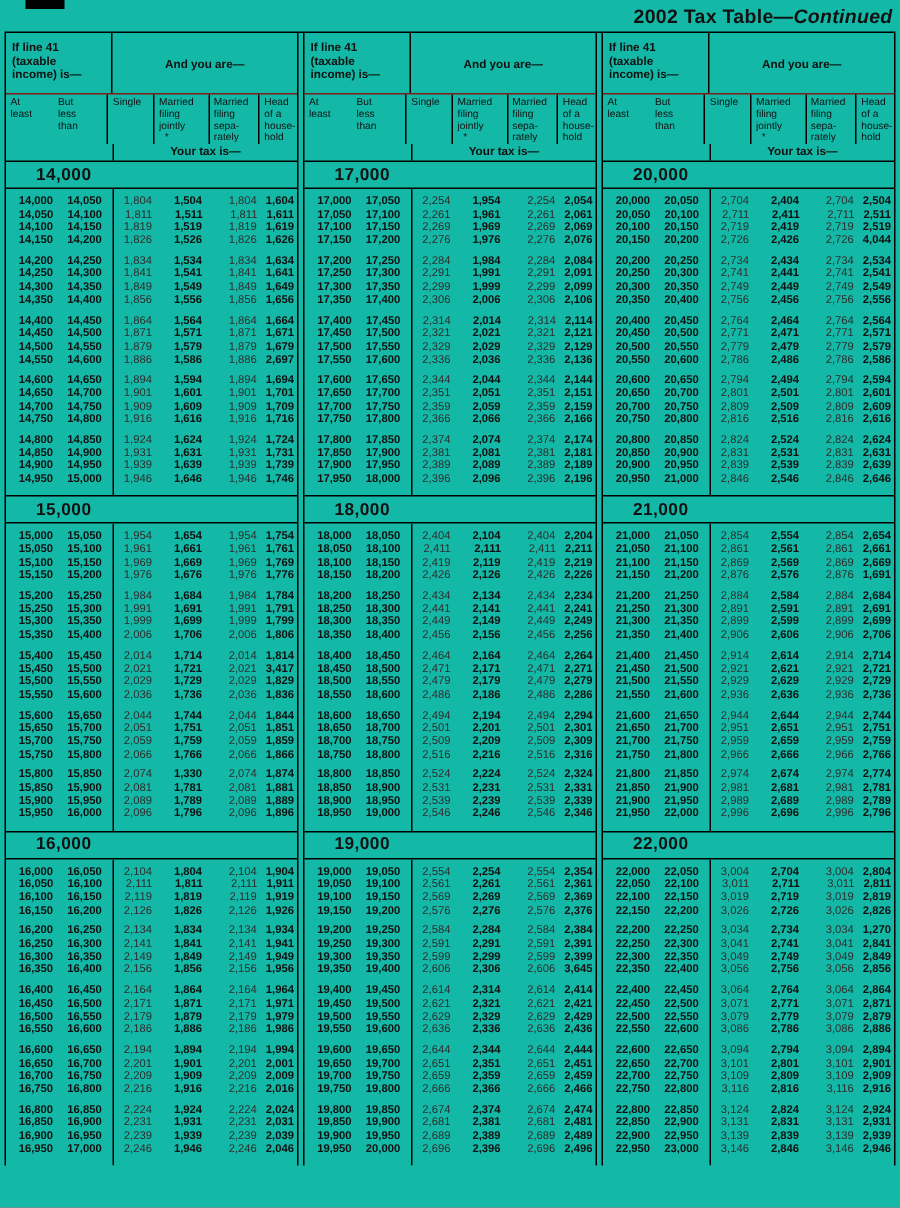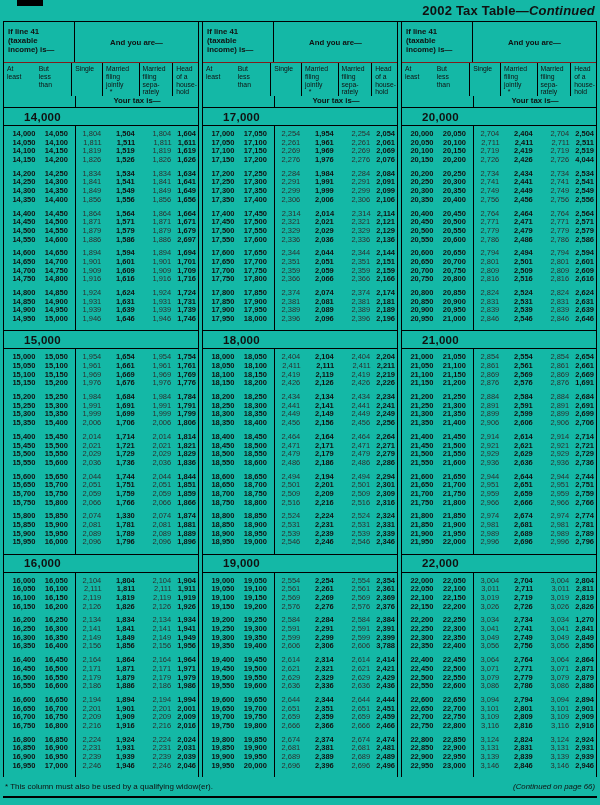--- a/index.html
+++ b/index.html
@@ -322,21 +322,21 @@
               <span class="c c4">1,714</span>
               <span class="c c5">2,014</span>
               <span class="c c6">1,814</span>
             </div>
             <div class="row">
               <span class="c c1">15,450</span>
               <span class="c c2">15,500</span>
               <span class="c c3">2,021</span>
               <span class="c c4">1,721</span>
               <span class="c c5">2,021</span>
-              <span class="c c6">1,821</span>
+              <span class="c c6">3,417</span>
             </div>
             <div class="row">
               <span class="c c1">15,500</span>
               <span class="c c2">15,550</span>
               <span class="c c3">2,029</span>
               <span class="c c4">1,729</span>
               <span class="c c5">2,029</span>
               <span class="c c6">1,829</span>
             </div>
             <div class="row">
@@ -1000,21 +1000,21 @@
               <span class="c c4">2,299</span>
               <span class="c c5">2,599</span>
               <span class="c c6">2,399</span>
             </div>
             <div class="row">
               <span class="c c1">19,350</span>
               <span class="c c2">19,400</span>
               <span class="c c3">2,606</span>
               <span class="c c4">2,306</span>
               <span class="c c5">2,606</span>
-              <span class="c c6">3,788</span>
+              <span class="c c6">3,645</span>
             </div>
             <div class="row grp">
               <span class="c c1">19,400</span>
               <span class="c c2">19,450</span>
               <span class="c c3">2,614</span>
               <span class="c c4">2,314</span>
               <span class="c c5">2,614</span>
               <span class="c c6">2,414</span>
             </div>
             <div class="row">
@@ -1632,17 +1632,13 @@
               <span class="c c3">3,146</span>
               <span class="c c4">2,846</span>
               <span class="c c5">3,146</span>
               <span class="c c6">2,946</span>
             </div>
           </div>
         </div>
       </div>
     </div>
 
-  <div class="footer">
-    <span class="footnote">* This column must also be used by a qualifying widow(er).</span>
-    <span class="continued">(Continued on page 66)</span>
-  </div>
 </div>
 
 </body></html>

